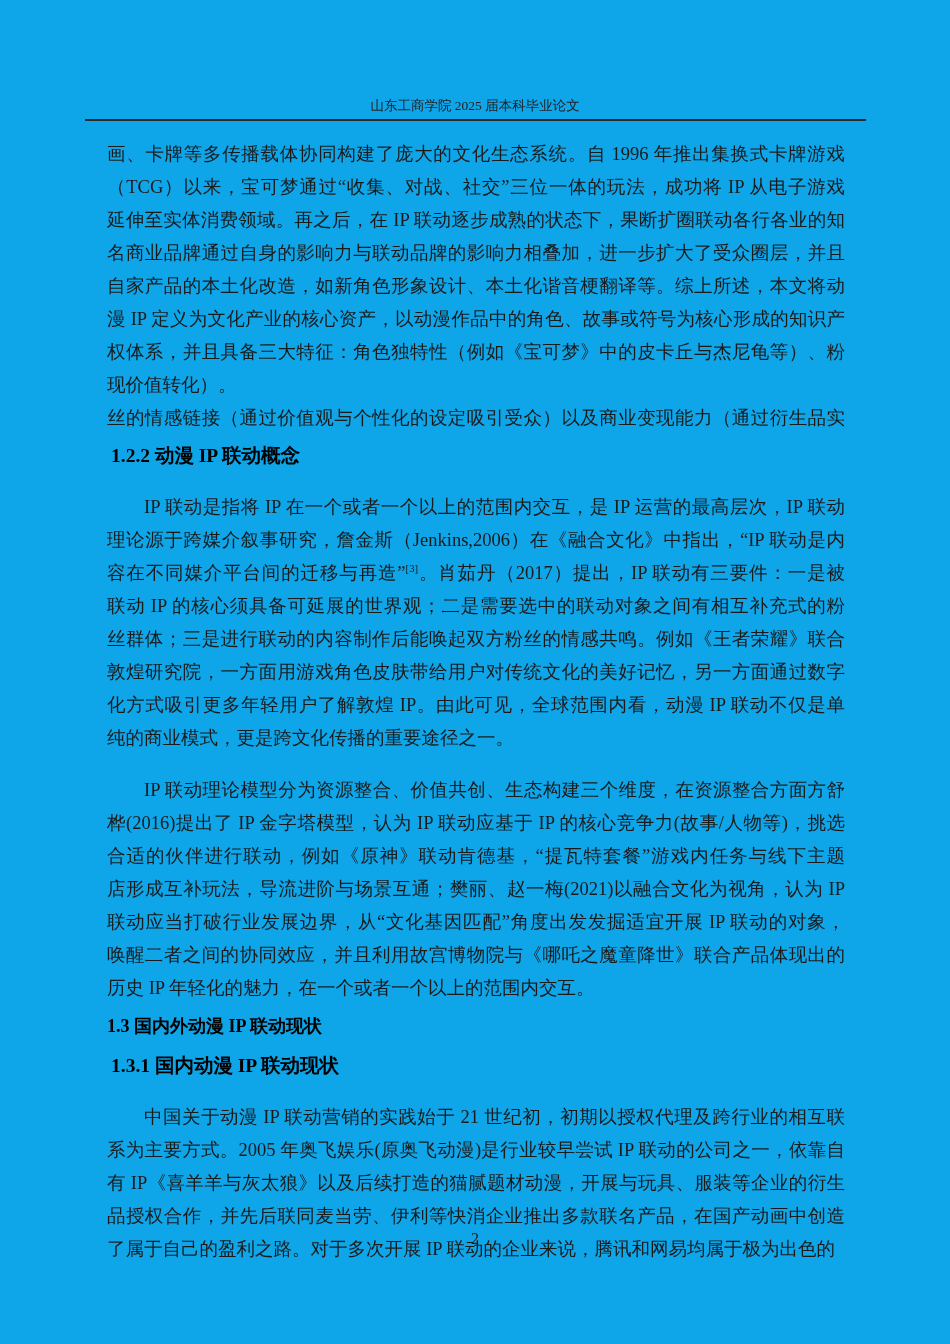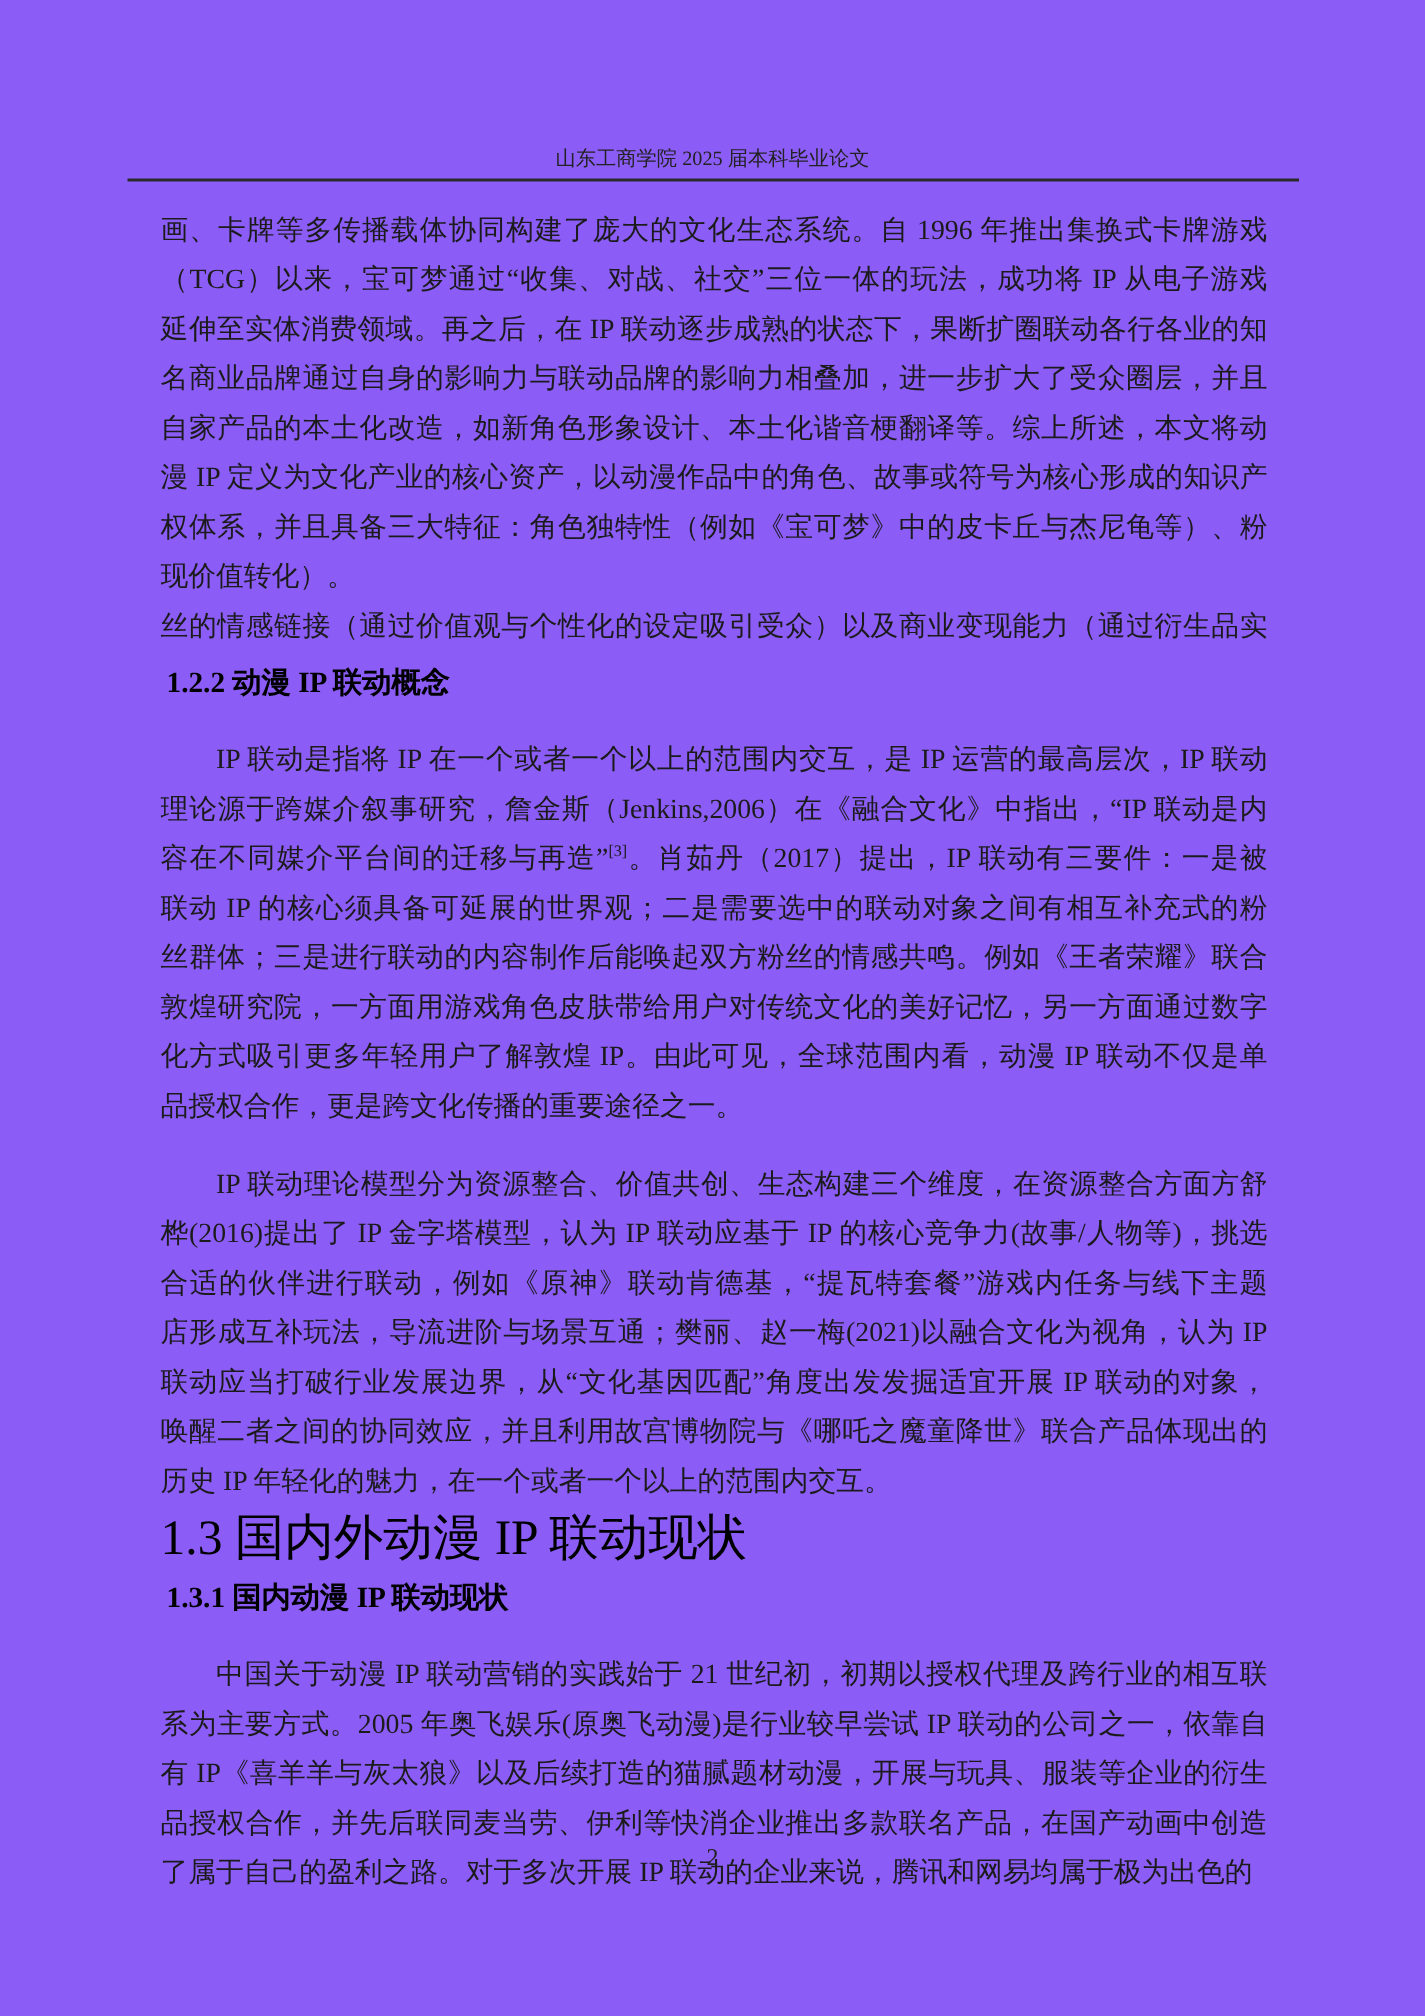--- a/index.html
+++ b/index.html
@@ -1,21 +1,21 @@
 <!DOCTYPE html>
 <html><head>
 <meta charset="utf-8">
 <style>
   html, body { margin: 0; padding: 0; background: #ffffff; }
   .page {
     position: relative;
     width: 950px;
     height: 1344px;
     margin: 0 auto;
-    background: #8b5cf6;
+    background: #0ea5e9;
     overflow: hidden;
     font-family: "Liberation Serif", "DejaVu Serif", serif;
     color: #1b1b1b;
   }
   .running-header {
     position: absolute;
     top: 97px;
     left: 0;
     width: 100%;
     text-align: center;
@@ -48,22 +48,22 @@
     white-space: normal;
   }
   .line.last { text-align-last: left; }
   .line.indent { text-indent: 37px; margin-top: 19px; }
   .line sup {
     font-size: 0.58em;
     vertical-align: super;
     line-height: 0;
   }
   .heading1 {
-    font-size: 33px;
-    font-weight: normal;
+    font-size: 18px;
+    font-weight: bold;
     line-height: 38px;
     margin: 2px 0;
     color: #000;
   }
   .heading2 {
     font-size: 19.5px;
     font-weight: bold;
     line-height: 33px;
     margin: 4px;
     color: #000;
@@ -99,21 +99,21 @@
       </div>
       <div class="heading2">1.2.2 动漫 IP 联动概念</div>
       <div class="para">
         <div class="line indent">IP 联动是指将 IP 在一个或者一个以上的范围内交互，是 IP 运营的最高层次，IP 联动</div>
         <div class="line">理论源于跨媒介叙事研究，詹金斯（Jenkins,2006）在《融合文化》中指出，“IP 联动是内</div>
         <div class="line">容在不同媒介平台间的迁移与再造”<sup>[3]</sup>。肖茹丹（2017）提出，IP 联动有三要件：一是被</div>
         <div class="line">联动 IP 的核心须具备可延展的世界观；二是需要选中的联动对象之间有相互补充式的粉</div>
         <div class="line">丝群体；三是进行联动的内容制作后能唤起双方粉丝的情感共鸣。例如《王者荣耀》联合</div>
         <div class="line">敦煌研究院，一方面用游戏角色皮肤带给用户对传统文化的美好记忆，另一方面通过数字</div>
         <div class="line">化方式吸引更多年轻用户了解敦煌 IP。由此可见，全球范围内看，动漫 IP 联动不仅是单</div>
-        <div class="line last">品授权合作，更是跨文化传播的重要途径之一。</div>
+        <div class="line last">纯的商业模式，更是跨文化传播的重要途径之一。</div>
       </div>
       <div class="para">
         <div class="line indent">IP 联动理论模型分为资源整合、价值共创、生态构建三个维度，在资源整合方面方舒</div>
         <div class="line">桦(2016)提出了 IP 金字塔模型，认为 IP 联动应基于 IP 的核心竞争力(故事/人物等)，挑选</div>
         <div class="line">合适的伙伴进行联动，例如《原神》联动肯德基，“提瓦特套餐”游戏内任务与线下主题</div>
         <div class="line">店形成互补玩法，导流进阶与场景互通；樊丽、赵一梅(2021)以融合文化为视角，认为 IP</div>
         <div class="line">联动应当打破行业发展边界，从“文化基因匹配”角度出发发掘适宜开展 IP 联动的对象，</div>
         <div class="line">唤醒二者之间的协同效应，并且利用故宫博物院与《哪吒之魔童降世》联合产品体现出的</div>
         <div class="line last">历史 IP 年轻化的魅力，在一个或者一个以上的范围内交互。</div>
       </div>

